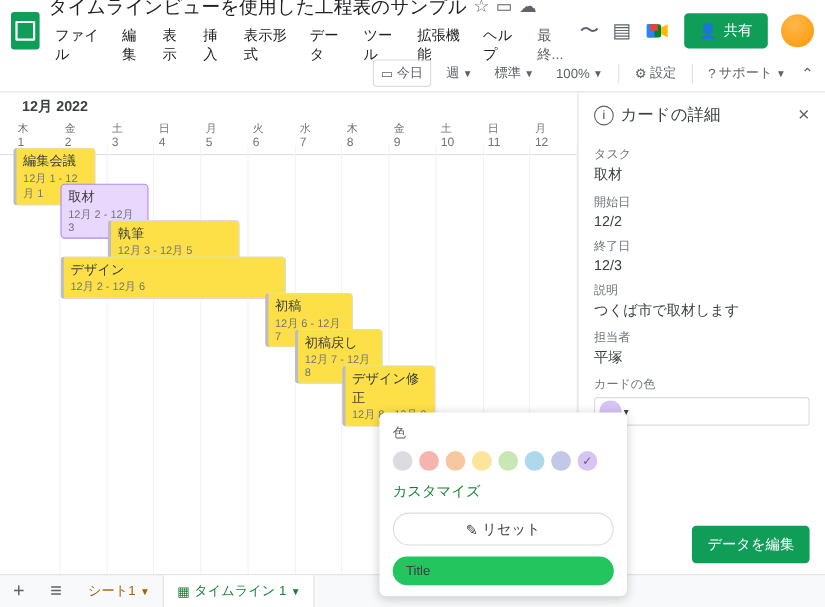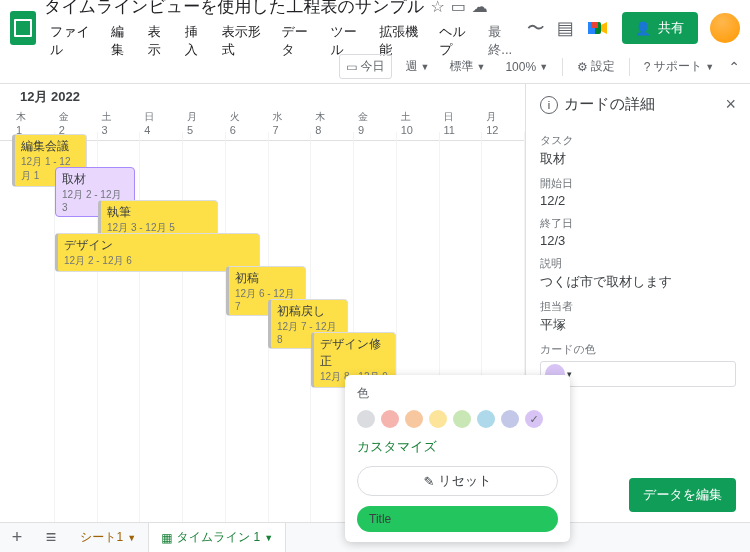--- a/index.html
+++ b/index.html
@@ -221,21 +221,21 @@
         <div class="crange">12月 2 - 12月 3</div>
       </div>
       <div class="tcard side" style="top:68px; left:86px; width:120px;">
         <div class="ctitle">執筆</div>
         <div class="crange">12月 3 - 12月 5</div>
       </div>
       <div class="tcard side" style="top:101px; left:43px; width:205px;">
         <div class="ctitle">デザイン</div>
         <div class="crange">12月 2 - 12月 6</div>
       </div>
-      <div class="tcard side" style="top:134px; left:214px; width:80px;">
+      <div class="tcard side" style="top:134px; left:229px; width:80px;">
         <div class="ctitle">初稿</div>
         <div class="crange">12月 6 - 12月 7</div>
       </div>
       <div class="tcard side" style="top:167px; left:256px; width:80px;">
         <div class="ctitle">初稿戻し</div>
         <div class="crange">12月 7 - 12月 8</div>
       </div>
       <div class="tcard side" style="top:200px; left:299px; width:85px;">
         <div class="ctitle">デザイン修正</div>
         <div class="crange">12月 8 - 12月 9</div>

